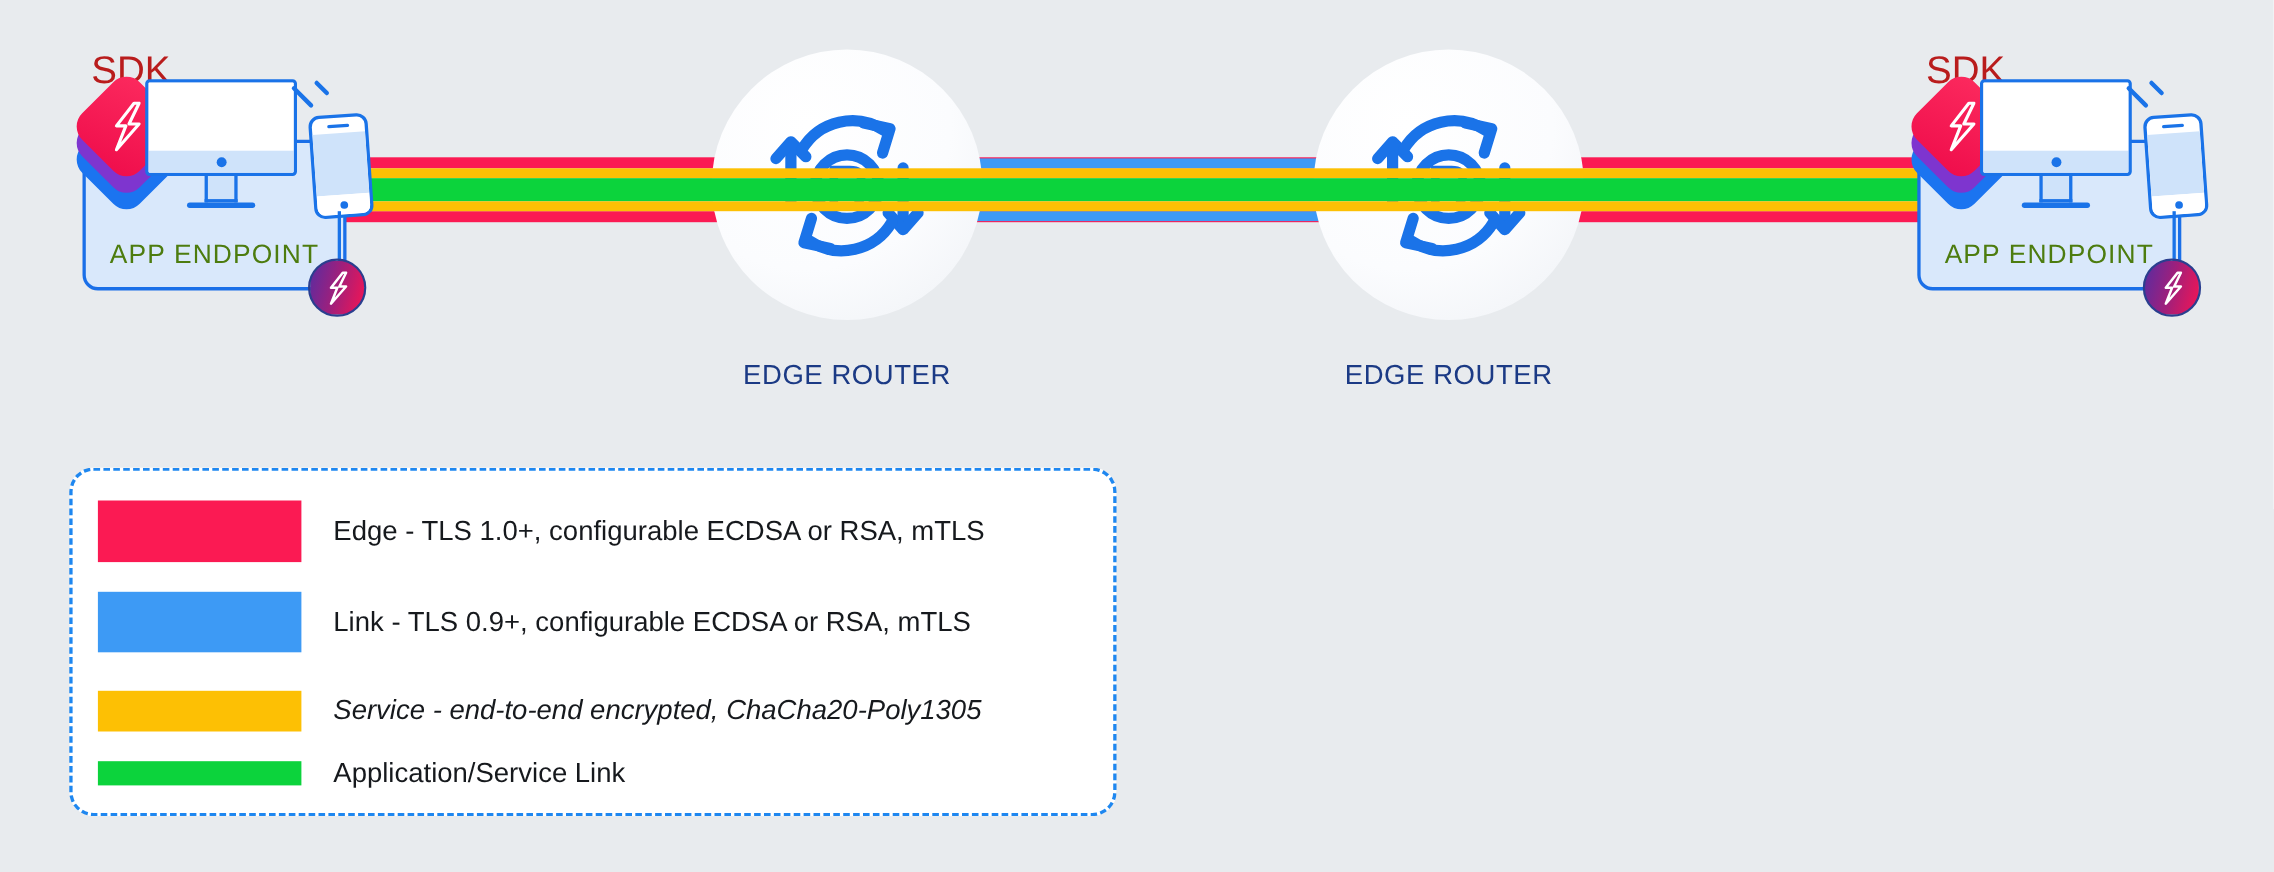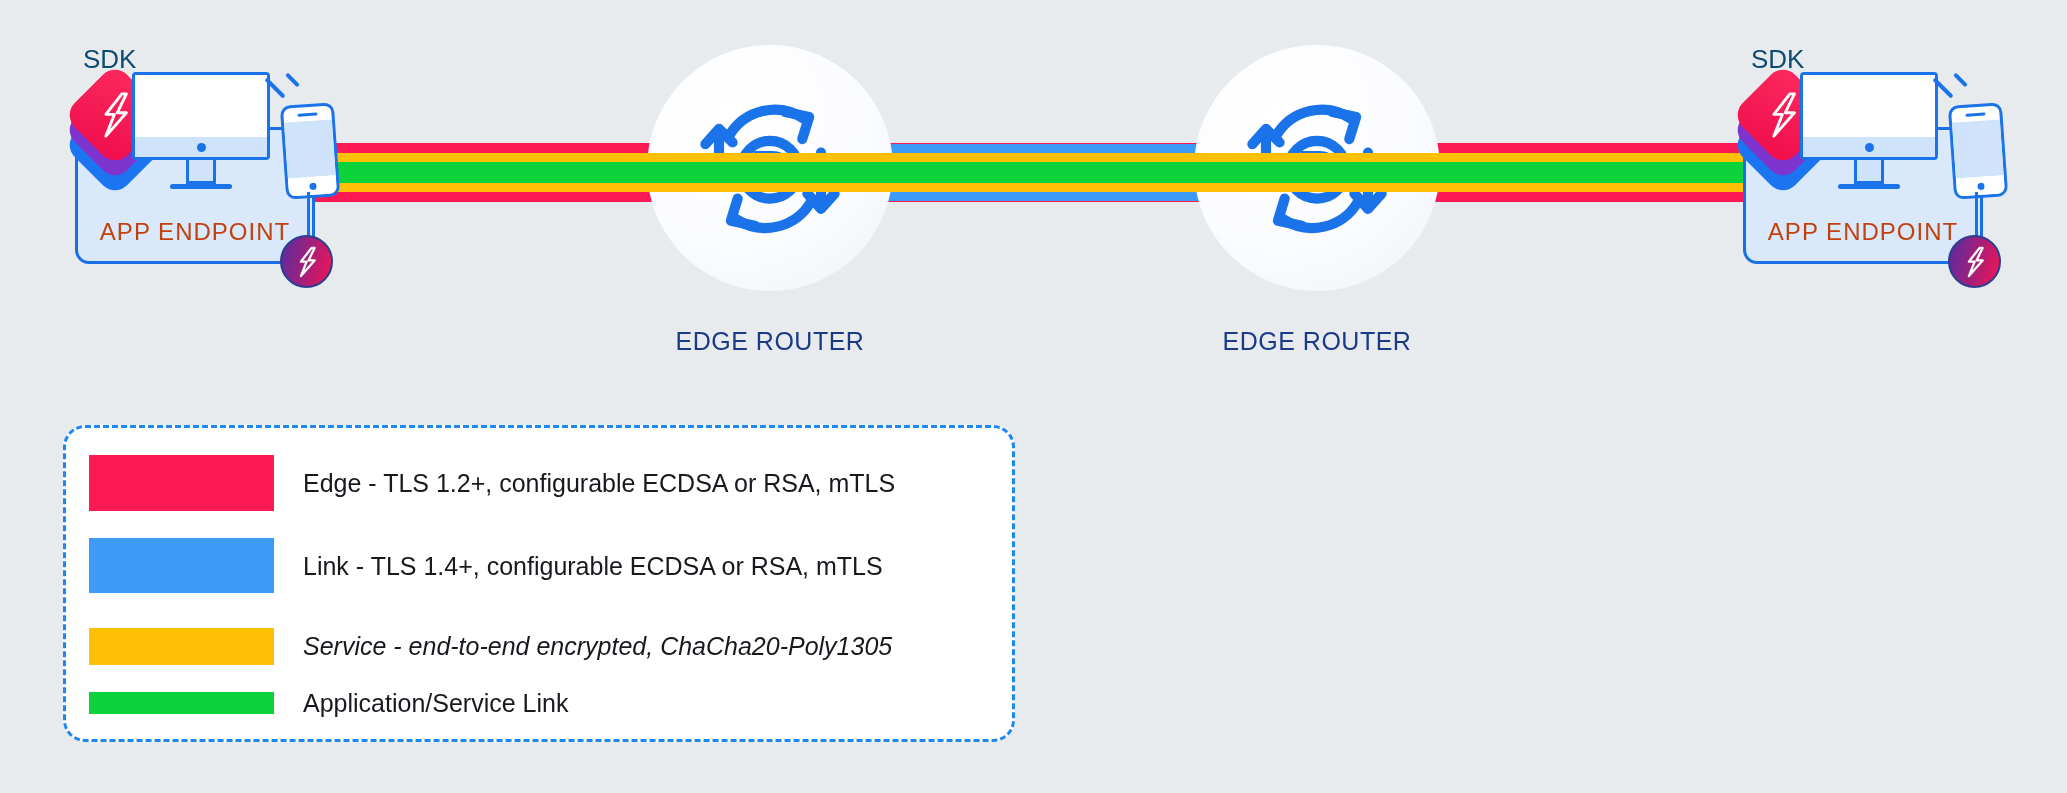--- a/index.html
+++ b/index.html
@@ -21,25 +21,25 @@
           background:radial-gradient(circle at 35% 28%,#ffffff 0%,#fbfcfe 55%,#eef1f5 100%);z-index:3;}
   .router-a{left:647px;} .router-b{left:1194px;}
   .router svg{position:absolute;left:38px;top:38px;width:170px;height:170px;}
   .router-label{position:absolute;top:327px;width:300px;text-align:center;
                 font-size:25px;color:#1b3a85;letter-spacing:.5px;z-index:1;}
   .router-label-a{left:620px;} .router-label-b{left:1167px;}
 
   
   .endpoint{position:absolute;top:42px;width:345px;height:265px;z-index:5;}
   .ep-left{left:58px;} .ep-right{left:1726px;}
-  .sdk-label{position:absolute;left:25px;top:2px;font-size:26px;color:#0c4a6e;}
+  .sdk-label{position:absolute;left:25px;top:2px;font-size:35px;color:#b91c1c;}
   .ep-box{position:absolute;left:17px;top:85px;width:240px;height:137px;background:#d9e8fb;
           border:3px solid #1a6fe8;border-radius:14px;box-sizing:border-box;}
   .ep-label{position:absolute;left:17px;top:176px;width:240px;text-align:center;
-            font-size:24px;color:#c2410c;letter-spacing:1px;}
+            font-size:24px;color:#4d7c0f;letter-spacing:1px;}
   .sdk-stack{position:absolute;left:4px;top:34px;width:106px;height:112px;}
   .layer{position:absolute;left:16px;width:74px;height:74px;border-radius:17px;transform:rotate(45deg);}
   .layer-blue  {top:32px;background:#1b74f0;}
   .layer-purple{top:17px;background:#7e35cf;}
   .layer-red   {top:2px;background:linear-gradient(160deg,#fc2a5e,#ef0d4b);}
   .stack-bolt{position:absolute;left:35px;top:15px;width:36px;height:48px;}
   .monitor{position:absolute;left:74px;top:30px;width:138px;}
   .monitor-body{width:138px;height:88px;background:#fff;border:3px solid #1a73e8;border-radius:4px;
                 box-sizing:border-box;display:flex;flex-direction:column;overflow:hidden;}
   .monitor-screen{flex:1;background:#fff;}
@@ -201,25 +201,25 @@
       <svg viewBox="0 0 60 84">
         <path d="M42 5 L14 41 L29 41 L14 79 L50 38 L34 38 L50 5 Z" fill="none" stroke="#ffffff" stroke-width="6" stroke-linejoin="round" stroke-linecap="round"></path>
       </svg>
     </div>
     <div class="ep-label">APP ENDPOINT</div>
   </div>
 
   <div class="legend">
     <div class="legend-row lr1">
       <div class="legend-swatch" style="background: rgb(251, 26, 83);"></div>
-      <div class="legend-text">Edge - TLS 1.2+, configurable ECDSA or RSA, mTLS</div>
+      <div class="legend-text">Edge - TLS 1.0+, configurable ECDSA or RSA, mTLS</div>
     </div>
     <div class="legend-row lr2">
       <div class="legend-swatch" style="background: rgb(61, 154, 245);"></div>
-      <div class="legend-text">Link - TLS 1.4+, configurable ECDSA or RSA, mTLS</div>
+      <div class="legend-text">Link - TLS 0.9+, configurable ECDSA or RSA, mTLS</div>
     </div>
     <div class="legend-row lr3">
       <div class="legend-swatch" style="background: rgb(253, 192, 4);"></div>
       <div class="legend-text">Service - end-to-end encrypted, ChaCha20-Poly1305</div>
     </div>
     <div class="legend-row lr4">
       <div class="legend-swatch" style="background: rgb(12, 211, 60);"></div>
       <div class="legend-text">Application/Service Link</div>
     </div>
   </div>

